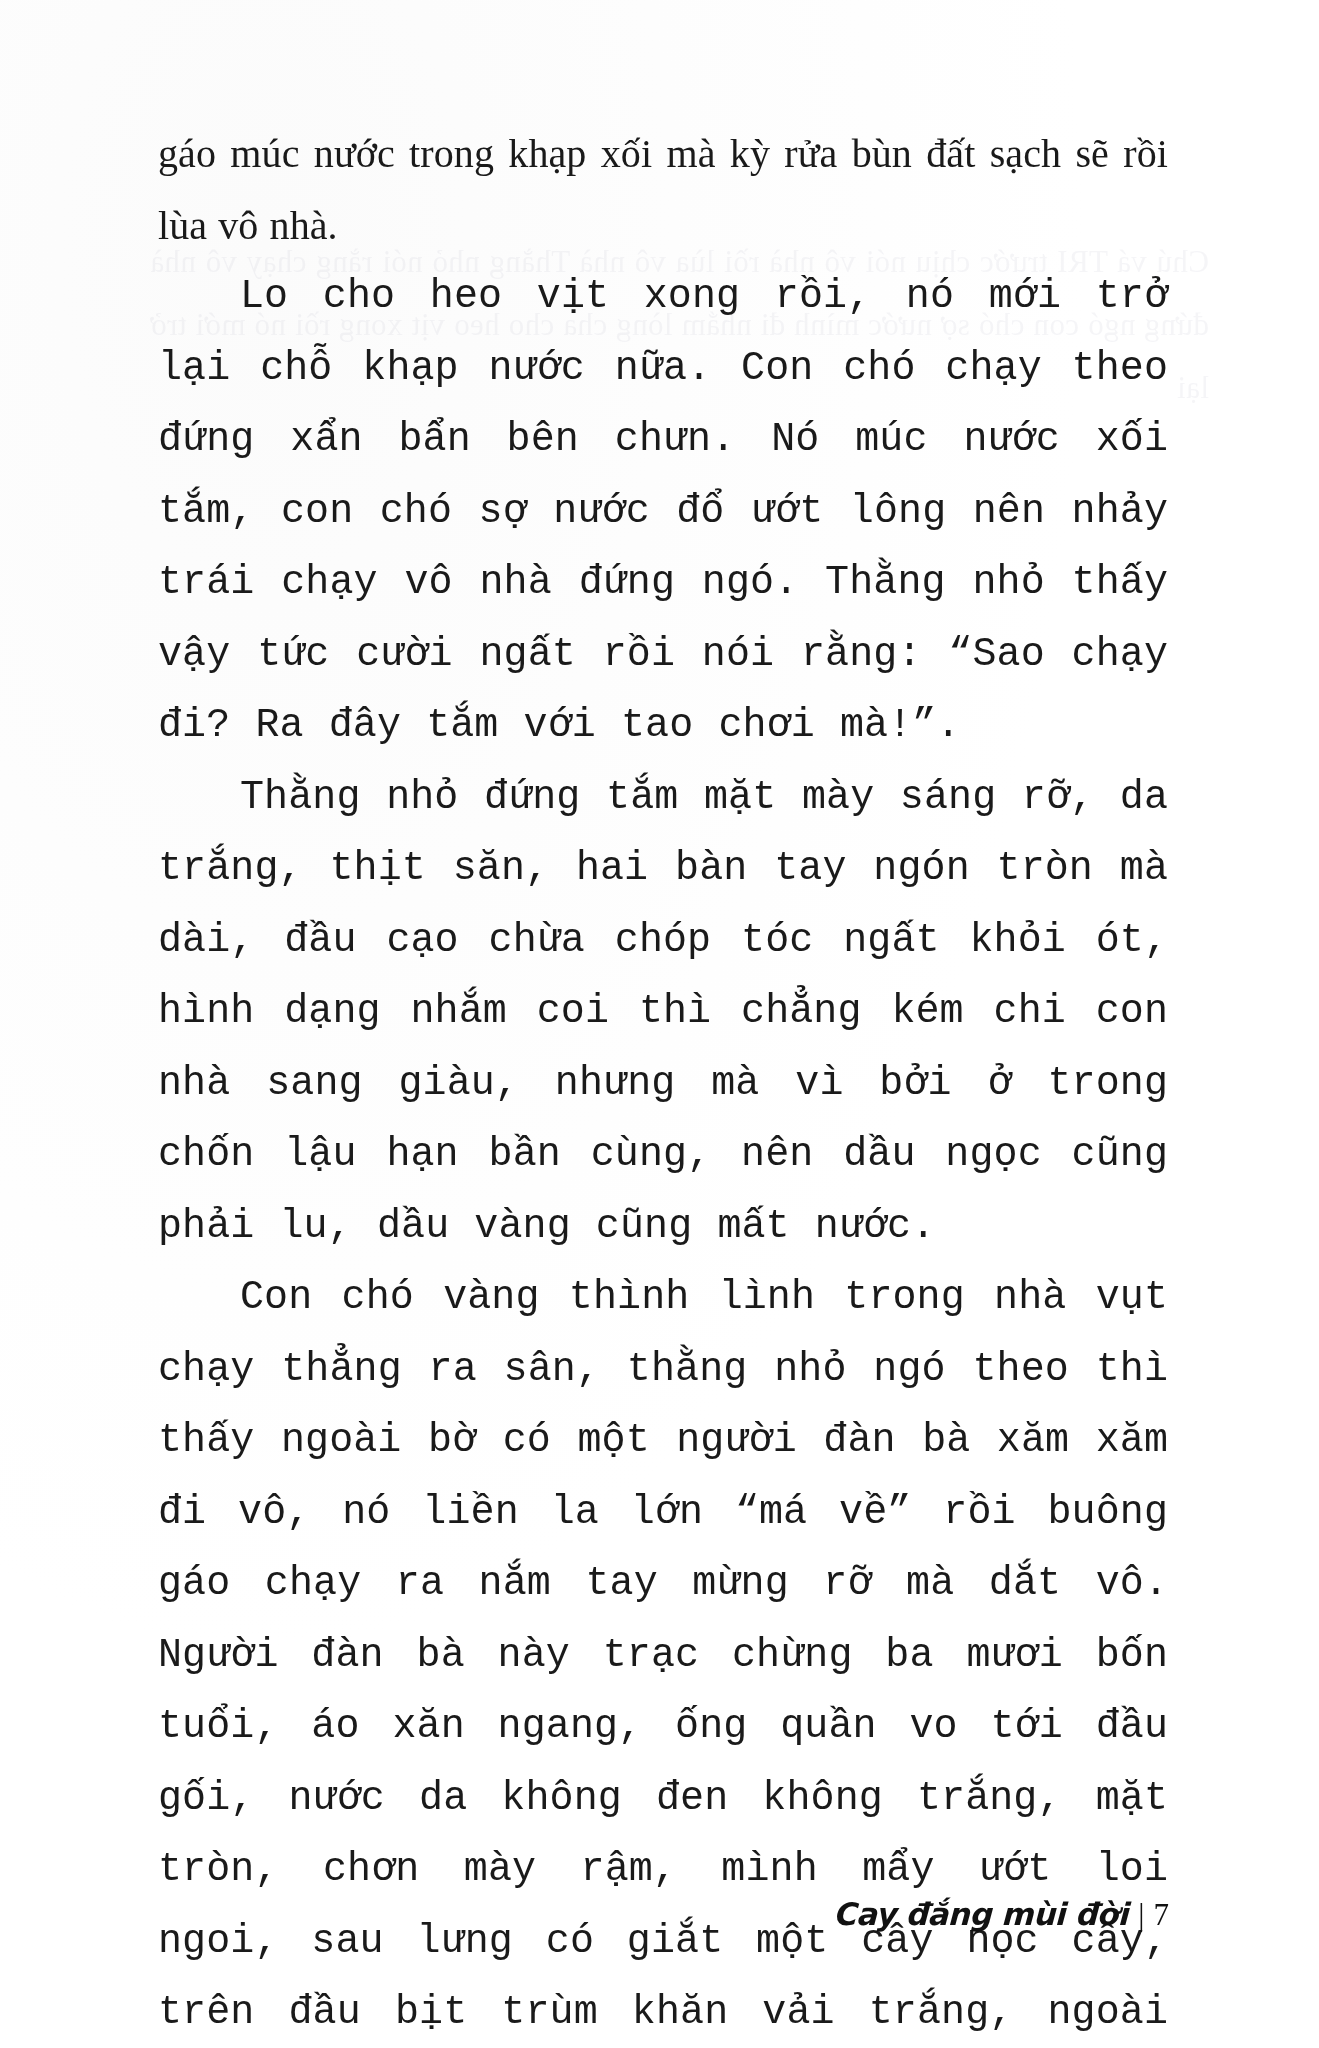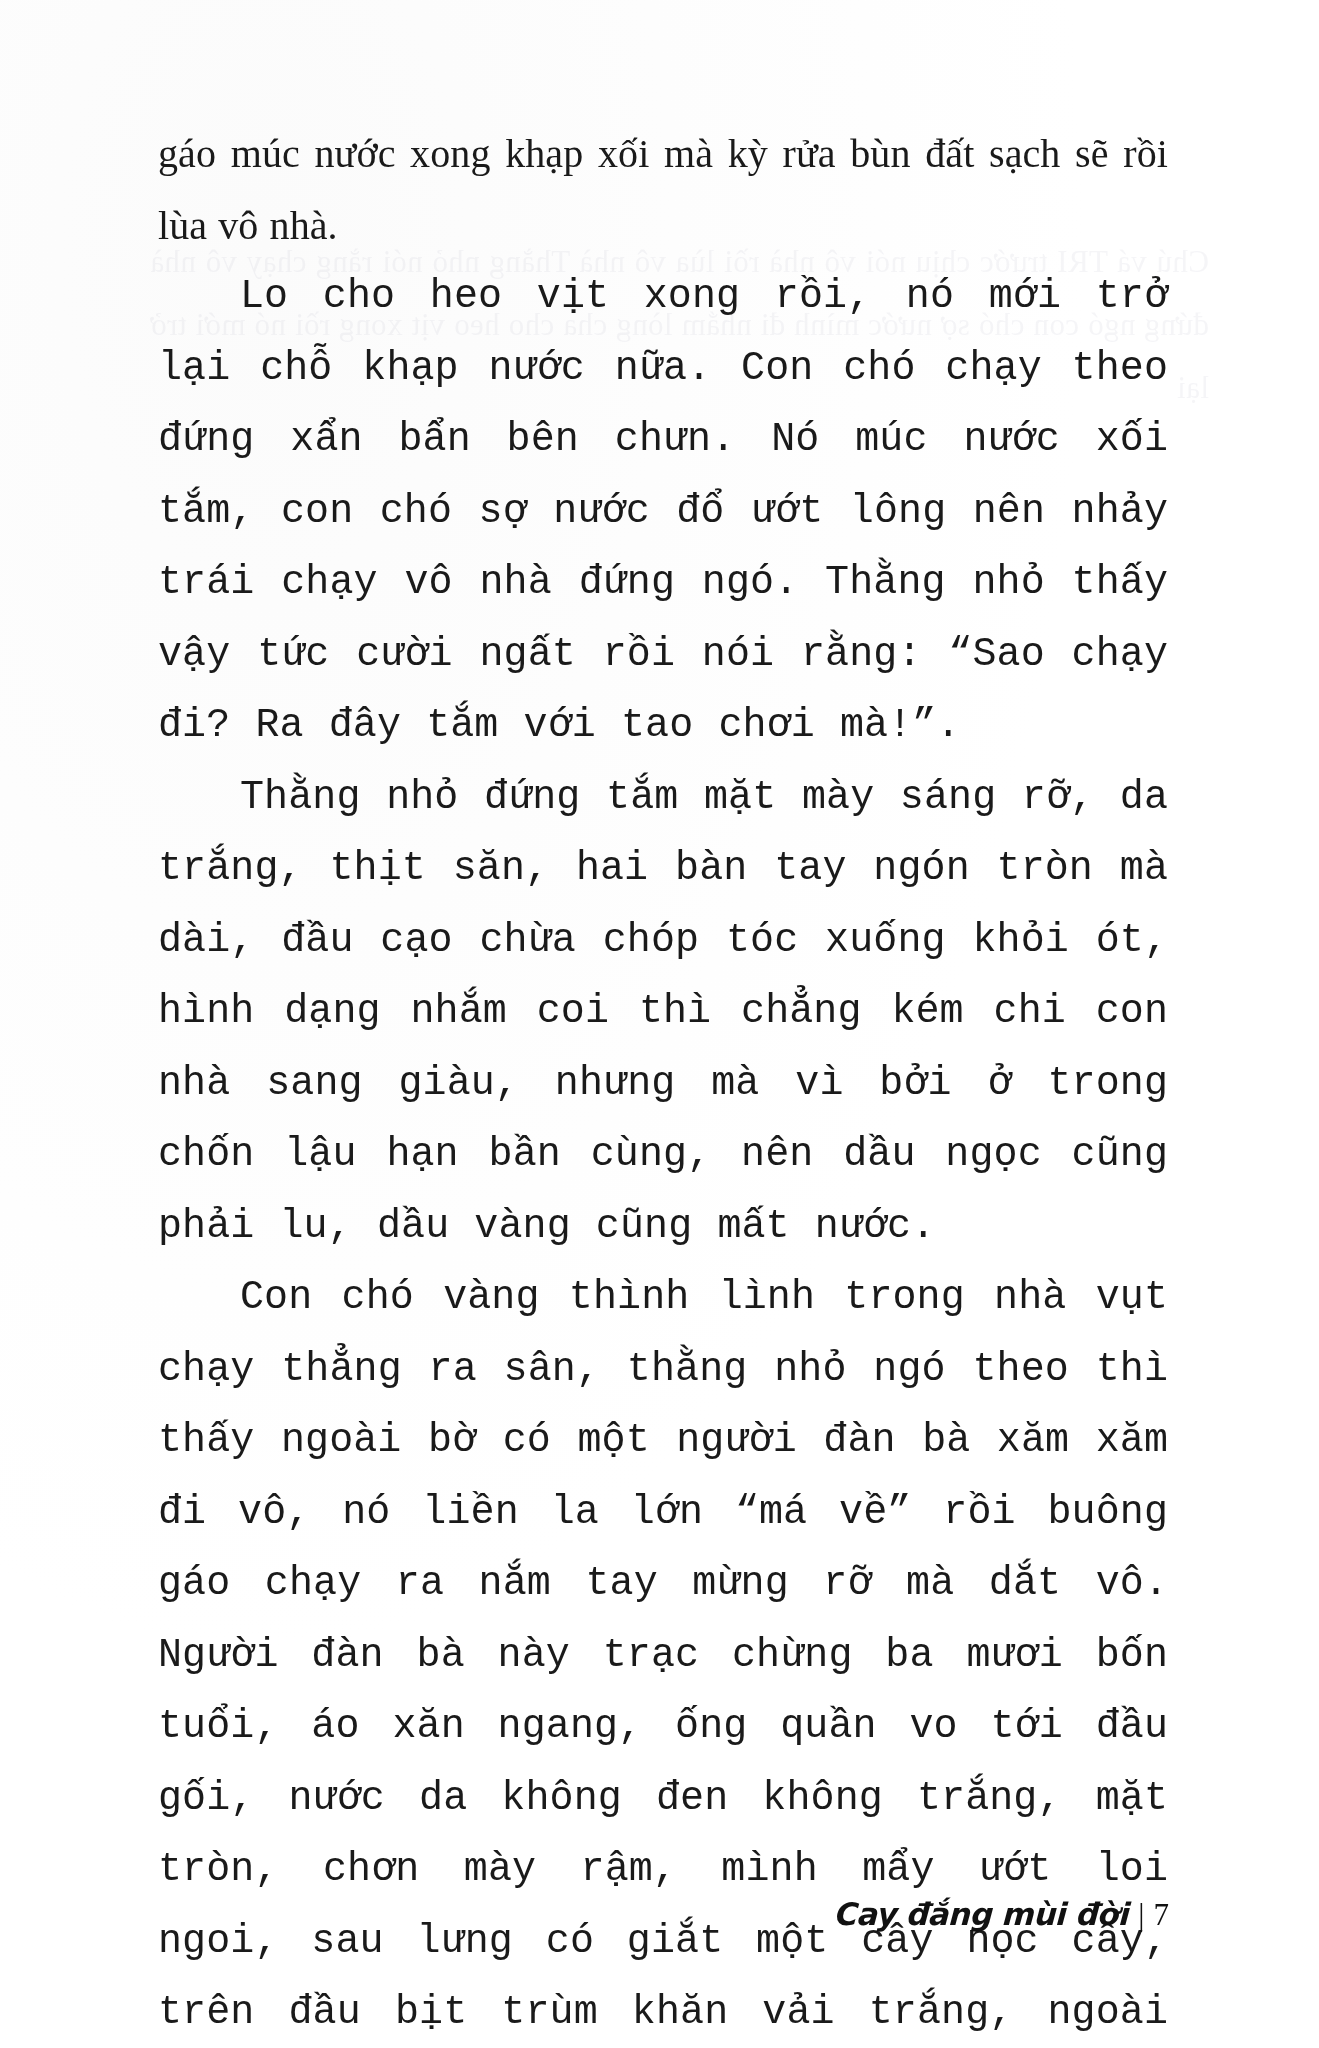--- a/index.html
+++ b/index.html
@@ -101,23 +101,23 @@
 </head>
 <body>
 
 <div class="page">
 
   <div class="paper-tint"></div>
 
   <div class="showthrough">Chú vá TRI trước chịu nói vô nhà rồi lùa vô nhà Thằng nhỏ nói rằng chạy vô nhà đứng ngó con chó sợ nước mình đi nhắm lòng cha cho heo vịt xong rồi nó mới trở lại</div>
 
   <div class="textblock">
-    <p class="para">gáo múc nước xong khạp xối mà kỳ rửa bùn đất sạch sẽ rồi lùa vô nhà.</p>
+    <p class="para">gáo múc nước trong khạp xối mà kỳ rửa bùn đất sạch sẽ rồi lùa vô nhà.</p>
     <p class="para indent">Lo cho heo vịt xong rồi, nó mới trở lại chỗ khạp nước nữa. Con chó chạy theo đứng xẩn bẩn bên chưn. Nó múc nước xối tắm, con chó sợ nước đổ ướt lông nên nhảy trái chạy vô nhà đứng ngó. Thằng nhỏ thấy vậy tức cười ngất rồi nói rằng: “Sao chạy đi? Ra đây tắm với tao chơi mà!”.</p>
-    <p class="para indent">Thằng nhỏ đứng tắm mặt mày sáng rỡ, da trắng, thịt săn, hai bàn tay ngón tròn mà dài, đầu cạo chừa chóp tóc xuống khỏi ót, hình dạng nhắm coi thì chẳng kém chi con nhà sang giàu, nhưng mà vì bởi ở trong chốn lậu hạn bần cùng, nên dầu ngọc cũng phải lu, dầu vàng cũng mất nước.</p>
+    <p class="para indent">Thằng nhỏ đứng tắm mặt mày sáng rỡ, da trắng, thịt săn, hai bàn tay ngón tròn mà dài, đầu cạo chừa chóp tóc ngất khỏi ót, hình dạng nhắm coi thì chẳng kém chi con nhà sang giàu, nhưng mà vì bởi ở trong chốn lậu hạn bần cùng, nên dầu ngọc cũng phải lu, dầu vàng cũng mất nước.</p>
     <p class="para indent">Con chó vàng thình lình trong nhà vụt chạy thẳng ra sân, thằng nhỏ ngó theo thì thấy ngoài bờ có một người đàn bà xăm xăm đi vô, nó liền la lớn “má về” rồi buông gáo chạy ra nắm tay mừng rỡ mà dắt vô. Người đàn bà này trạc chừng ba mươi bốn tuổi, áo xăn ngang, ống quần vo tới đầu gối, nước da không đen không trắng, mặt tròn, chơn mày rậm, mình mẩy ướt loi ngoi, sau lưng có giắt một cây nọc cây, trên đầu bịt trùm khăn vải trắng, ngoài đội thêm một cái nón lá dừa, đi vô tới sân, mắt liếc ngó chuồng vịt rồi hỏi thằng nhỏ:</p>
   </div>
 
   <div class="footer">
     <span class="booktitle">Cay đắng mùi đời</span>
     <span class="sep">|</span>
     <span class="pagenum">7</span>
   </div>
 
 </div>

